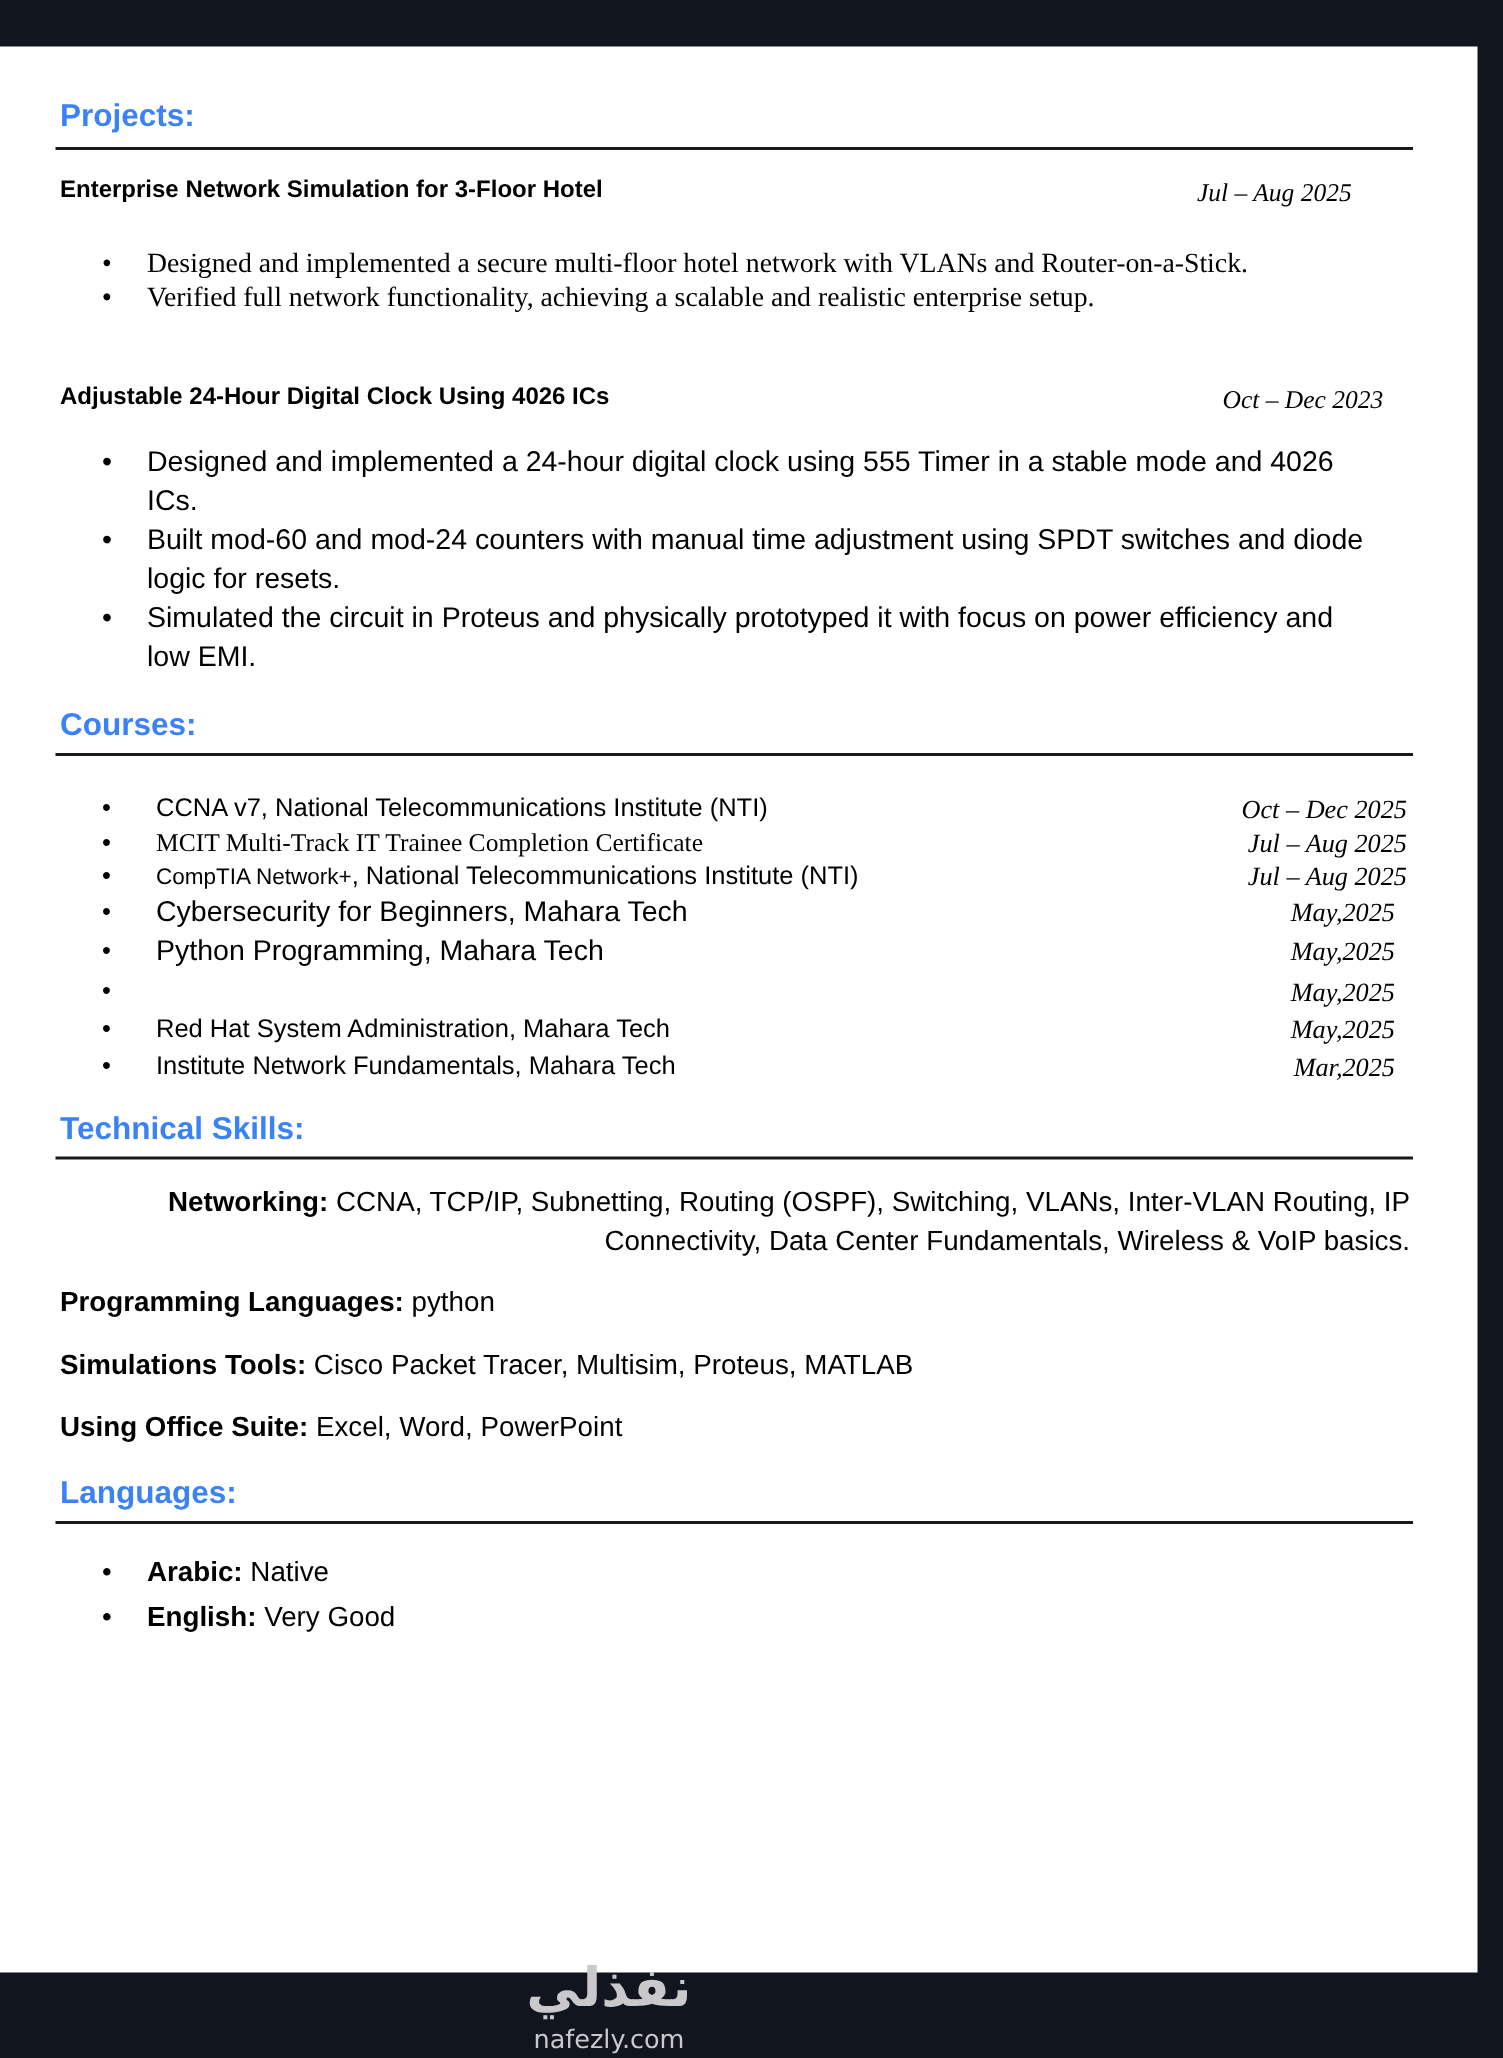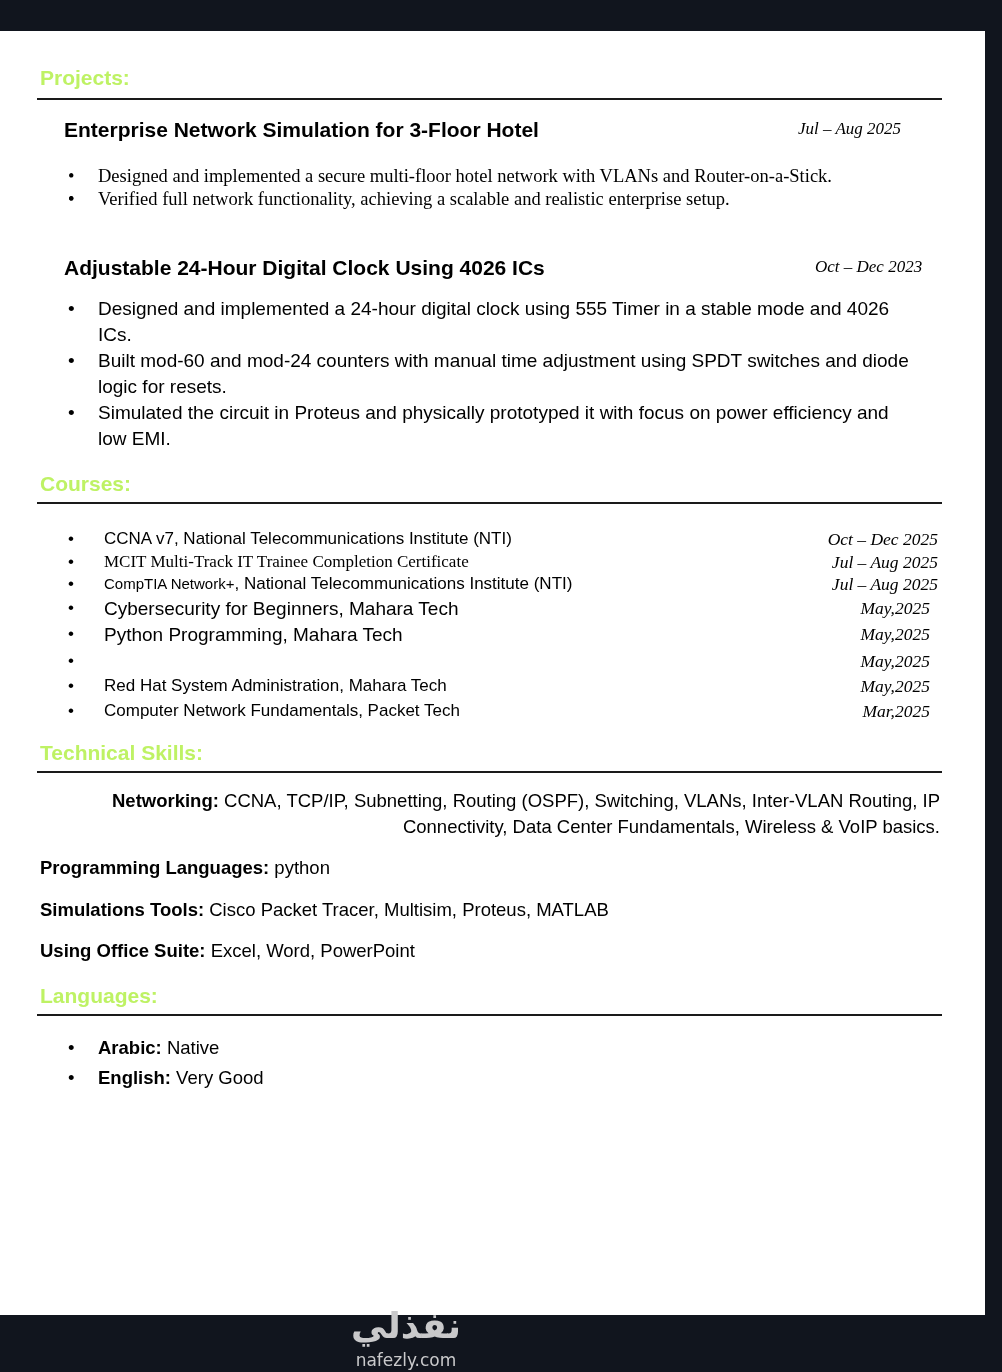--- a/index.html
+++ b/index.html
@@ -4,25 +4,25 @@
 <style>
   html, body { margin:0; padding:0; }
   body {
     width:1002px; height:1372px; background:#11151e; position:relative; overflow:hidden;
     font-family:"Liberation Sans", sans-serif; color:#000;
   }
   .page {
     position:absolute; left:0; top:31px; width:985px; height:1284px; background:#fff;
   }
   .section-title {
-    position:absolute; left:40px; font-size:21px; font-weight:bold; color:#bef264;
+    position:absolute; left:40px; font-size:21px; font-weight:bold; color:#3b82f6;
     font-family:"Liberation Sans", sans-serif;
   }
   .rule { position:absolute; left:37px; width:905px; height:2px; background:#1a1a1a; }
-  .proj-title { position:absolute; left:40px; font-size:21px; font-weight:bold;margin-left:24px; }
+  .proj-title { position:absolute; left:40px; font-size:16px; font-weight:bold; }
   .date { position:absolute; font-family:"Liberation Serif", serif; font-style:italic; font-size:17px; white-space:nowrap; }
   .bl { position:absolute; left:68px; width:860px; }
   .bl .item { position:relative; padding-left:30px; }
   .bl .item .dot { position:absolute; left:0; top:0; }
   .serif { font-family:"Liberation Serif", serif; font-size:18.5px; line-height:22.5px; }
   .sans { font-family:"Liberation Sans", sans-serif; font-size:19px; line-height:26px; }
   .course { position:absolute; left:68px; width:870px; height:24px; }
   .course .dot { position:absolute; left:0; top:0; font-size:17px; }
   .course .name { position:absolute; left:36px; top:0; white-space:nowrap; }
   .course .cdate { position:absolute; right:0; top:0; font-family:"Liberation Serif", serif; font-style:italic; font-size:17.5px; }
@@ -90,21 +90,21 @@
   <span class="dot">•</span>
   <span class="cdate">May,2025</span>
 </div>
 <div class="course" style="top:676px; width:862px;">
   <span class="dot">•</span>
   <span class="name" style="font-size:17px;">Red Hat System Administration, Mahara Tech</span>
   <span class="cdate">May,2025</span>
 </div>
 <div class="course" style="top:701px; width:862px;">
   <span class="dot">•</span>
-  <span class="name" style="font-size:17px;">Computer Network Fundamentals, Packet Tech</span>
+  <span class="name" style="font-size:17px;">Institute Network Fundamentals, Mahara Tech</span>
   <span class="cdate">Mar,2025</span>
 </div>
 
 <div class="section-title" style="top:741px;">Technical Skills:</div>
 <div class="rule" style="top:771px;"></div>
 
 <div class="skill" style="top:788px;text-align:right;"><b>Networking:</b><span> CCNA, TCP/IP, Subnetting, Routing (OSPF), Switching, VLANs, Inter-VLAN Routing, IP Connectivity, Data Center Fundamentals, Wireless &amp; VoIP basics.</span></div>
 <div class="skill" style="top:855px;"><b>Programming Languages:</b><span> python</span></div>
 <div class="skill" style="top:897px;"><b>Simulations Tools:</b><span> Cisco Packet Tracer, Multisim, Proteus, MATLAB</span></div>
 <div class="skill" style="top:938px;"><b>Using Office Suite:</b><span> Excel, Word, PowerPoint</span></div>

